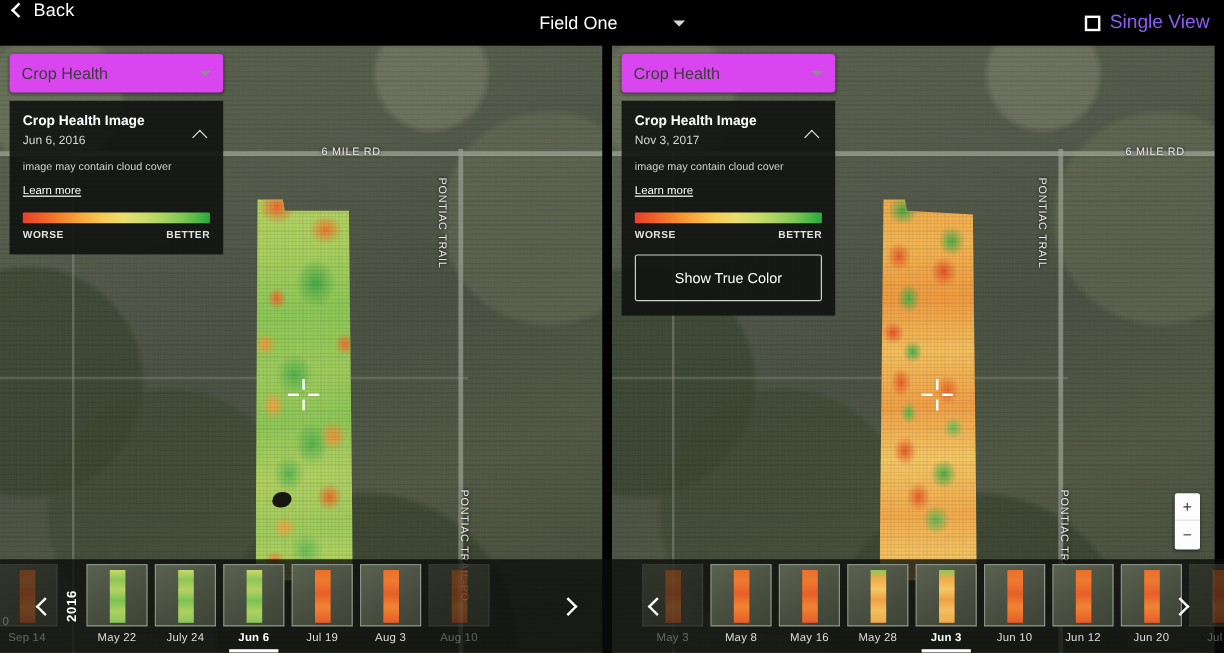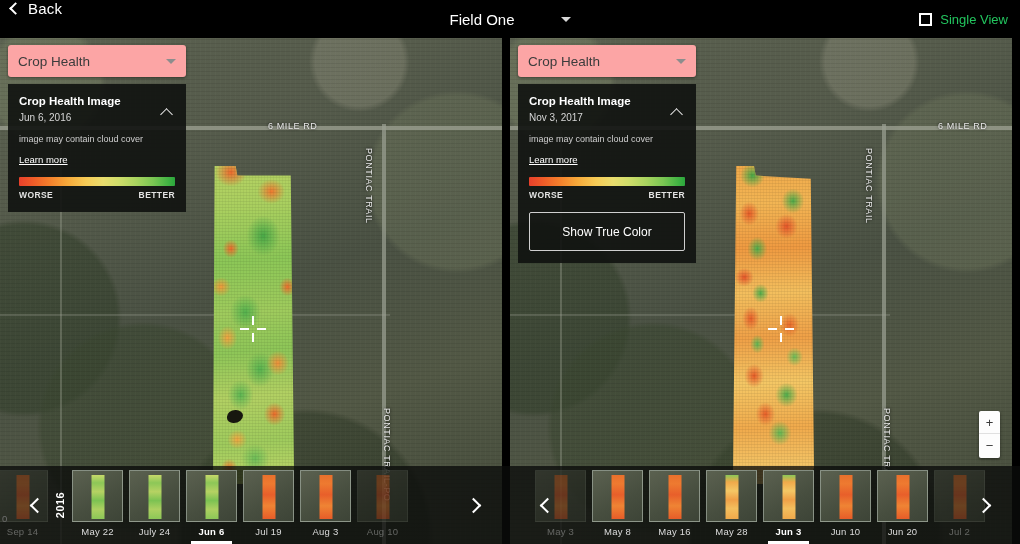--- a/index.html
+++ b/index.html
@@ -36,21 +36,21 @@
   .field-caret {
     width: 0; height: 0; border-left: 5px solid transparent;
     border-right: 5px solid transparent; border-top: 5px solid #d8d8d8;
     pointer-events: auto; cursor: pointer;
   }
   .single-view {
     position: absolute; right: 12px; top: 0; height: 38px;
     display: flex; align-items: center; gap: 8px; cursor: pointer;
   }
   .sv-box { width: 13px; height: 13px; border: 2px solid #fff; background: transparent; }
-  .sv-label { font-size: 13px; color: #22c55e; }
+  .sv-label { font-size: 16px; color: #8b5cf6; }
 
   
   .panes { position: absolute; top: 38px; left: 0; width: 1020px; height: 506px; }
   .pane {
     position: absolute; top: 0; width: 502px; height: 506px;
     overflow: hidden; background: #4e5549;
   }
   .pane-left { left: 0; }
   .pane-right { left: 510px; }
   .pane-divider {
@@ -96,21 +96,21 @@
   .crosshair { position: absolute; width: 26px; height: 26px; }
   .crosshair i { position: absolute; background: #fff; display: block; }
   .crosshair i.t { left: 12px; top: 0; width: 2px; height: 9px; }
   .crosshair i.b { left: 12px; bottom: 0; width: 2px; height: 9px; }
   .crosshair i.l { top: 12px; left: 0; height: 2px; width: 9px; }
   .crosshair i.r { top: 12px; right: 0; height: 2px; width: 9px; }
 
   
   .layer-select {
     position: absolute; top: 7px; left: 8px; width: 178px; height: 32px;
-    background: #fca5a5; border-radius: 3px; display: flex; align-items: center;
+    background: #d946ef; border-radius: 3px; display: flex; align-items: center;
     padding: 0 10px; z-index: 30; cursor: pointer;
     box-shadow: 0 1px 3px rgba(0,0,0,.45);
   }
   .layer-select .val { flex: 1; font-size: 13.5px; color: #3c3c3c; }
   .layer-caret {
     width: 0; height: 0; border-left: 5px solid transparent;
     border-right: 5px solid transparent; border-top: 5px solid #8d8d8d;
   }
 
   
@@ -476,20 +476,26 @@
         <div class="tl-item">
           <div class="tl-thumb">
             <div class="strip" style="background: linear-gradient(rgb(233, 112, 44) 0%, rgb(238, 122, 48) 20%, rgb(232, 95, 42) 45%, rgb(239, 132, 52) 70%, rgb(231, 92, 40) 100%);"></div>
           </div>
           <div class="tl-label">Jun 10</div>
         </div>
         <div class="tl-item">
           <div class="tl-thumb">
             <div class="strip" style="background: linear-gradient(rgb(233, 112, 44) 0%, rgb(238, 122, 48) 20%, rgb(232, 95, 42) 45%, rgb(239, 132, 52) 70%, rgb(231, 92, 40) 100%);"></div>
           </div>
+          <div class="tl-label">Jun 12</div>
+        </div>
+        <div class="tl-item">
+          <div class="tl-thumb">
+            <div class="strip" style="background: linear-gradient(rgb(233, 112, 44) 0%, rgb(238, 122, 48) 20%, rgb(232, 95, 42) 45%, rgb(239, 132, 52) 70%, rgb(231, 92, 40) 100%);"></div>
+          </div>
           <div class="tl-label">Jun 20</div>
         </div>
         <div class="tl-item dim">
           <div class="tl-thumb">
             <div class="strip" style="background: linear-gradient(rgb(233, 112, 44) 0%, rgb(238, 122, 48) 20%, rgb(232, 95, 42) 45%, rgb(239, 132, 52) 70%, rgb(231, 92, 40) 100%);"></div>
           </div>
           <div class="tl-label">Jul 2</div>
         </div>
       </div>
     <div class="tl-arrow prev">

